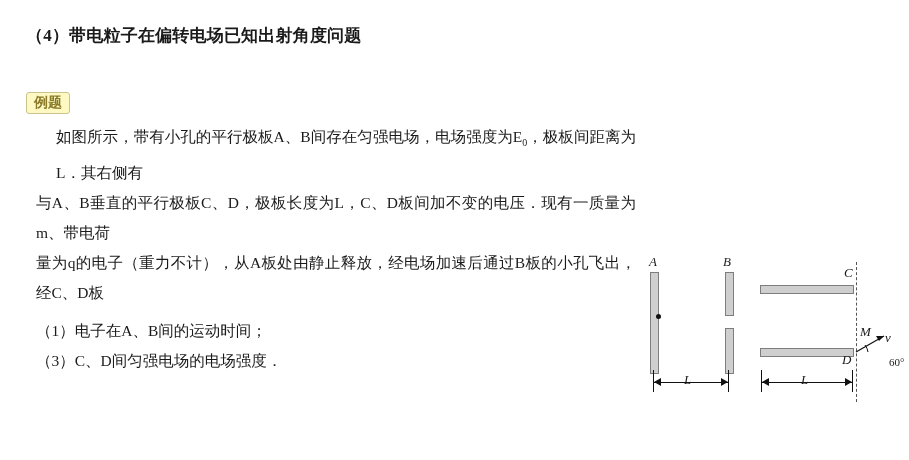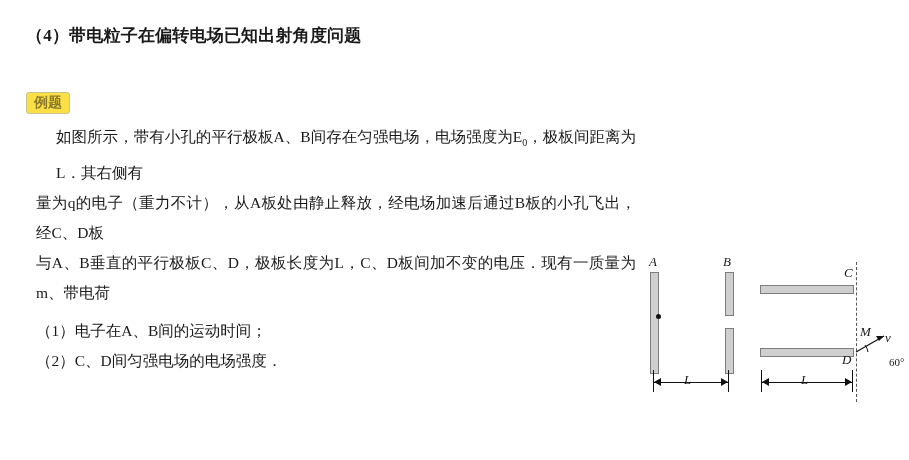--- a/index.html
+++ b/index.html
@@ -26,21 +26,21 @@
     top: 24px;
     font-size: 17px;
     font-weight: bold;
     letter-spacing: 0.2px;
     white-space: nowrap;
   }
   .example-tag {
     position: absolute;
     left: 26px;
     top: 92px;
-    background: #fde047;
+    background: #fef9c3;
     border: 1px solid #c9c48e;
     border-radius: 3px;
     padding: 2px 7px 3px 7px;
     font-size: 14px;
     font-weight: bold;
     color: #8a7a28;
     line-height: 1.1;
   }
   .body-text {
     position: absolute;
@@ -147,27 +147,27 @@
 <body>
 
 <div class="page">
 
   <div class="section-title">（4）带电粒子在偏转电场已知出射角度问题</div>
 
   <div class="example-tag">例题</div>
 
   <div class="body-text">
     <p class="indent"><span>如图所示，带有小孔的平行极板A、B间存在匀强电场，电场强度为E</span><span class="sub">0</span><span>，极板间距离为L．其右侧有</span></p>
+    <p>与A、B垂直的平行极板C、D，极板长度为L，C、D板间加不变的电压．现有一质量为m、带电荷</p>
     <p>量为q的电子（重力不计），从A板处由静止释放，经电场加速后通过B板的小孔飞出，经C、D板</p>
-    <p>与A、B垂直的平行极板C、D，极板长度为L，C、D板间加不变的电压．现有一质量为m、带电荷</p>
   </div>
 
   <div class="questions">
     <p>（1）电子在A、B间的运动时间；</p>
-    <p>（2）C、D间匀强电场的电场强度．</p>
+    <p>（3）C、D间匀强电场的电场强度．</p>
   </div>
 
   <div class="figure">
 
     <div class="plate plate-v" style="left:30px; top:20px; height:100px;"></div>
     <div class="lbl" style="left:29px; top:2px;">A</div>
     <div class="dot" style="left:36px; top:62px;"></div>
 
     <div class="plate plate-v" style="left:105px; top:20px; height:42px;"></div>
     <div class="plate plate-v" style="left:105px; top:76px; height:44px;"></div>

